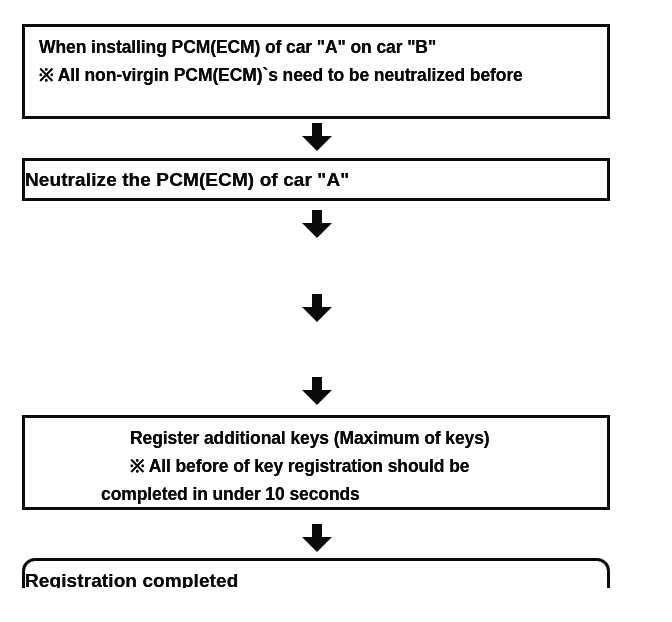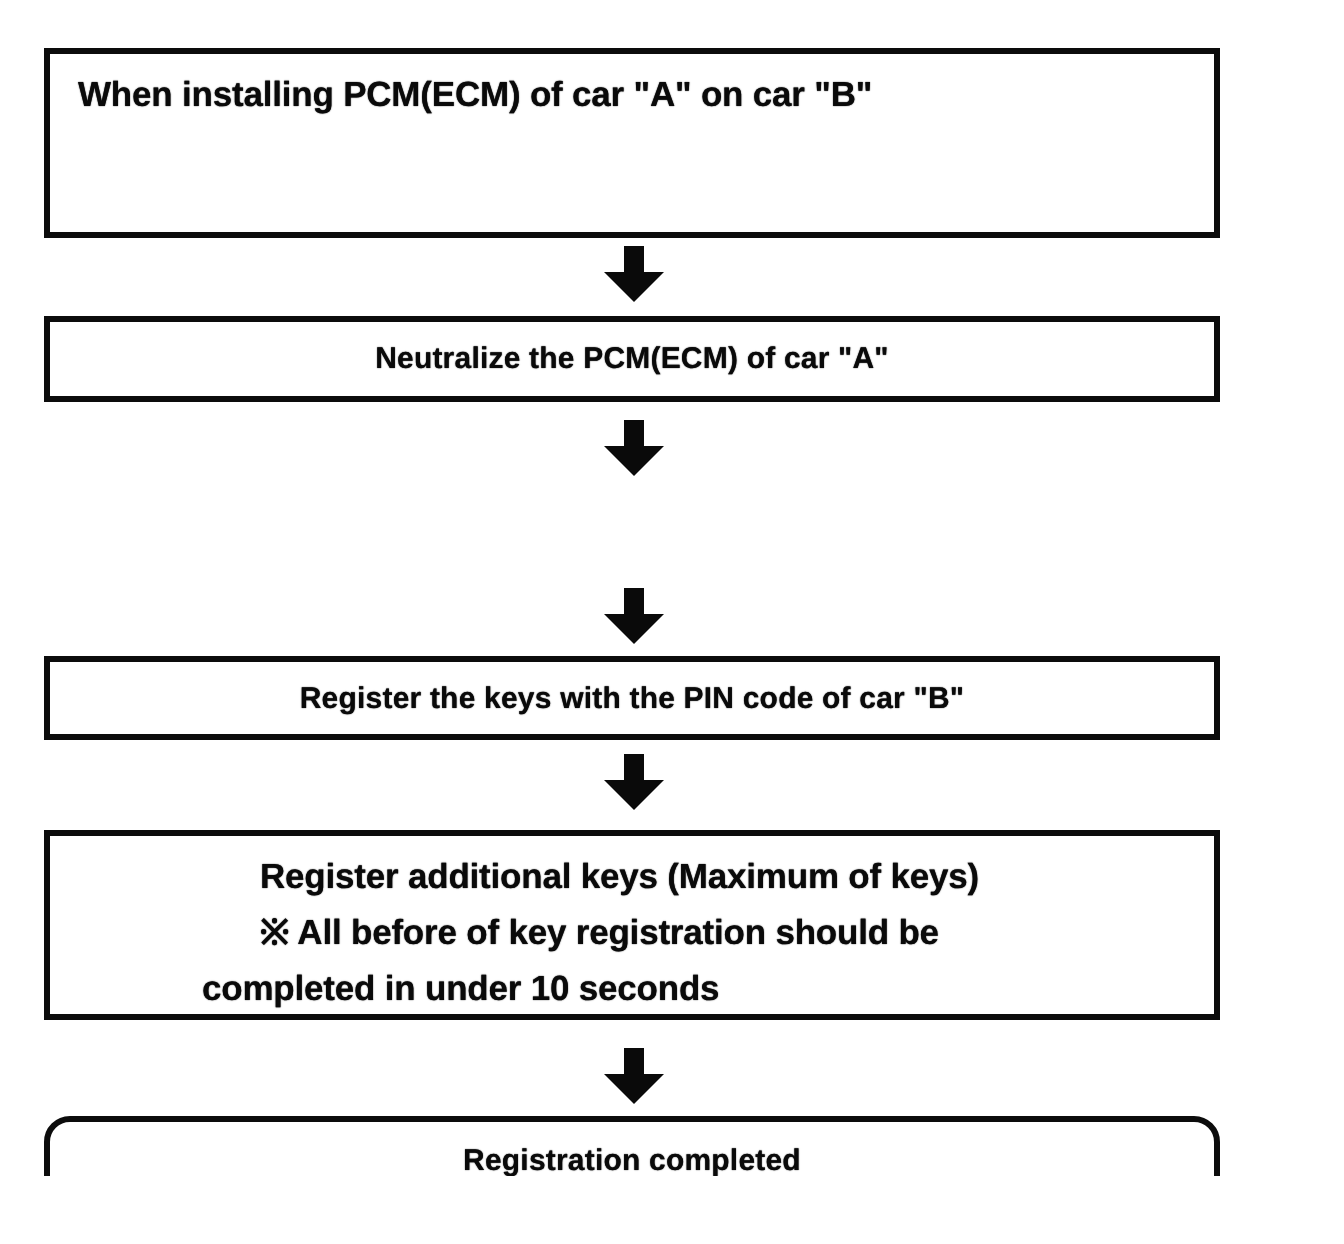--- a/index.html
+++ b/index.html
@@ -22,22 +22,22 @@
     left: 22px;
     width: 588px;
     background: #ffffff;
     border: 3px solid #0c0c0c;
     box-sizing: border-box;
     text-shadow: 0 0 0.6px currentColor;
   }
   .box.single {
     display: flex;
     align-items: center;
-    justify-content: center;
-    font-size: 15px;
+    justify-content: flex-start;
+    font-size: 19px;
     letter-spacing: 0.1px;
     white-space: nowrap;
   }
   .box.multi {
     padding-top: 6px;
   }
   .line {
     font-size: 17.5px;
     line-height: 28px;
     white-space: nowrap;
@@ -71,20 +71,21 @@
     border-top: 15px solid #0a0a0a;
   }
 </style>
 </head>
 <body>
 
 <div class="canvas">
 
   <div class="box multi b1" style="top:24px; height:95px;">
     <div class="line">When installing PCM(ECM) of car "A" on car "B"</div>
+    <div class="line">※ All non-virgin PCM(ECM)`s need to be neutralized before</div>
   </div>
 
   <div class="arrow" style="top:123px;">
     <span class="stem"></span>
     <span class="head"></span>
   </div>
 
   <div class="box single" style="top:158px; height:43px;">
     <span class="label">Neutralize the PCM(ECM) of car "A"</span>
   </div>
@@ -93,23 +94,20 @@
     <span class="stem"></span>
     <span class="head"></span>
   </div>
 
 
   <div class="arrow" style="top:294px;">
     <span class="stem"></span>
     <span class="head"></span>
   </div>
 
-  <div class="box single" style="top:328px; height:42px;">
-    <span class="label">Register the keys with the PIN code of car "B"</span>
-  </div>
 
   <div class="arrow" style="top:377px;">
     <span class="stem"></span>
     <span class="head"></span>
   </div>
 
   <div class="box multi b5" style="top:415px; height:95px;">
     <div class="line">Register additional keys (Maximum of keys)</div>
     <div class="line">※ All before of key registration should be</div>
     <div class="line cont">completed in under 10 seconds</div>

